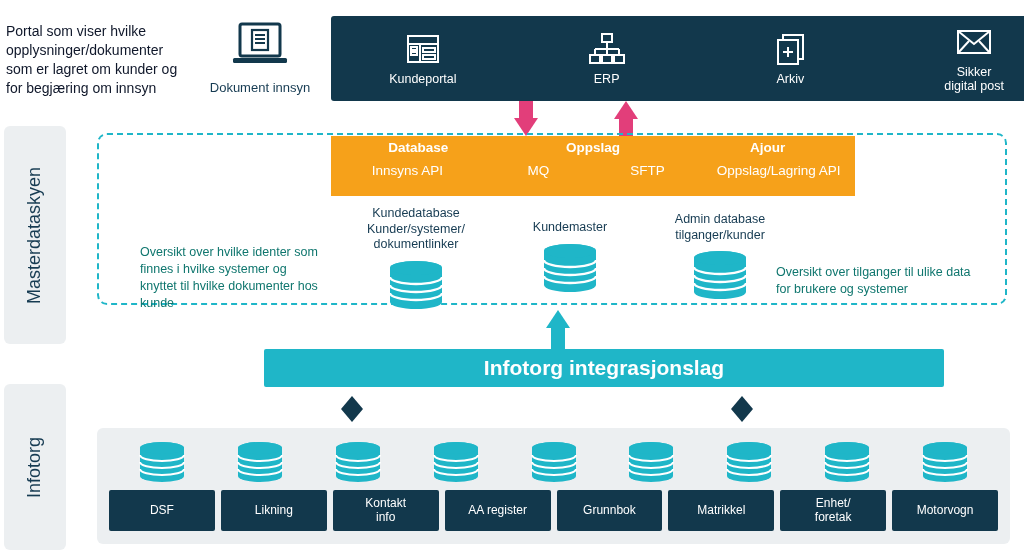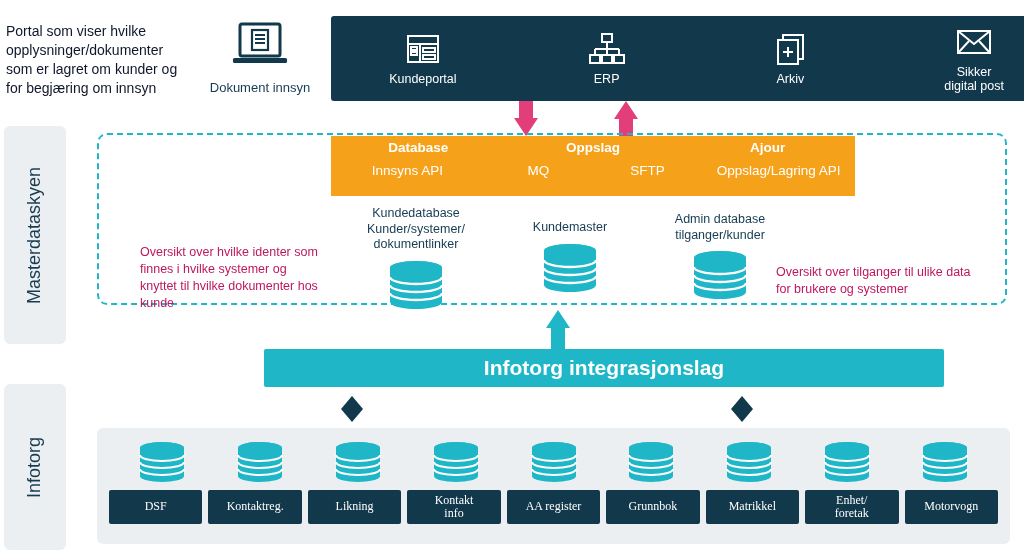--- a/index.html
+++ b/index.html
@@ -141,21 +141,21 @@
     color: #163B52;
     line-height: 1.25;
     margin-bottom: 8px;
   }
   .db-big svg { display: block; margin: 0 auto; }
 
   
   .side-text {
     position: absolute;
     font-size: 12.5px;
-    color: #be185d;
+    color: #0f766e;
     line-height: 1.35;
   }
 
   
   .teal-bar {
     position: absolute;
     left: 264px; top: 349px;
     width: 680px; height: 38px;
     background: #1FB6C8;
     border-radius: 2px;
@@ -222,26 +222,25 @@
     gap: 6px;
     margin-top: 8px;
     padding: 0 2px;
   }
   .label-row .pill {
     flex: 1;
     background: #12384C;
     color: #fff;
     font-size: 12px;
     line-height: 1.1;
-    height: 34px;
+    height: 41px;
     border-radius: 2px;
     display: flex; align-items: center; justify-content: center;
     text-align: center;
     padding: 2px 12px;
-    font-family: Liberation Serif, serif;
   }
 
   svg { overflow: visible; }
 </style>
 </head>
 <body>
 
 <svg width="0" height="0" style="position:absolute">
   <defs>
     <g id="cylinder">
@@ -448,21 +447,20 @@
         </svg>
       </div>
     <div class="cell">
         <svg width="48" height="40">
           <use href="#cylinder"></use>
         </svg>
       </div>
   </div>
   <div class="label-row">
     <div class="pill">DSF</div>
-    <div class="pill">Kontaktreg.</div>
     <div class="pill">Likning</div>
     <div class="pill" style="white-space:pre-line">Kontakt
 info</div>
     <div class="pill">AA register</div>
     <div class="pill">Grunnbok</div>
     <div class="pill">Matrikkel</div>
     <div class="pill" style="white-space:pre-line">Enhet/
 foretak</div>
     <div class="pill">Motorvogn</div>
   </div>

